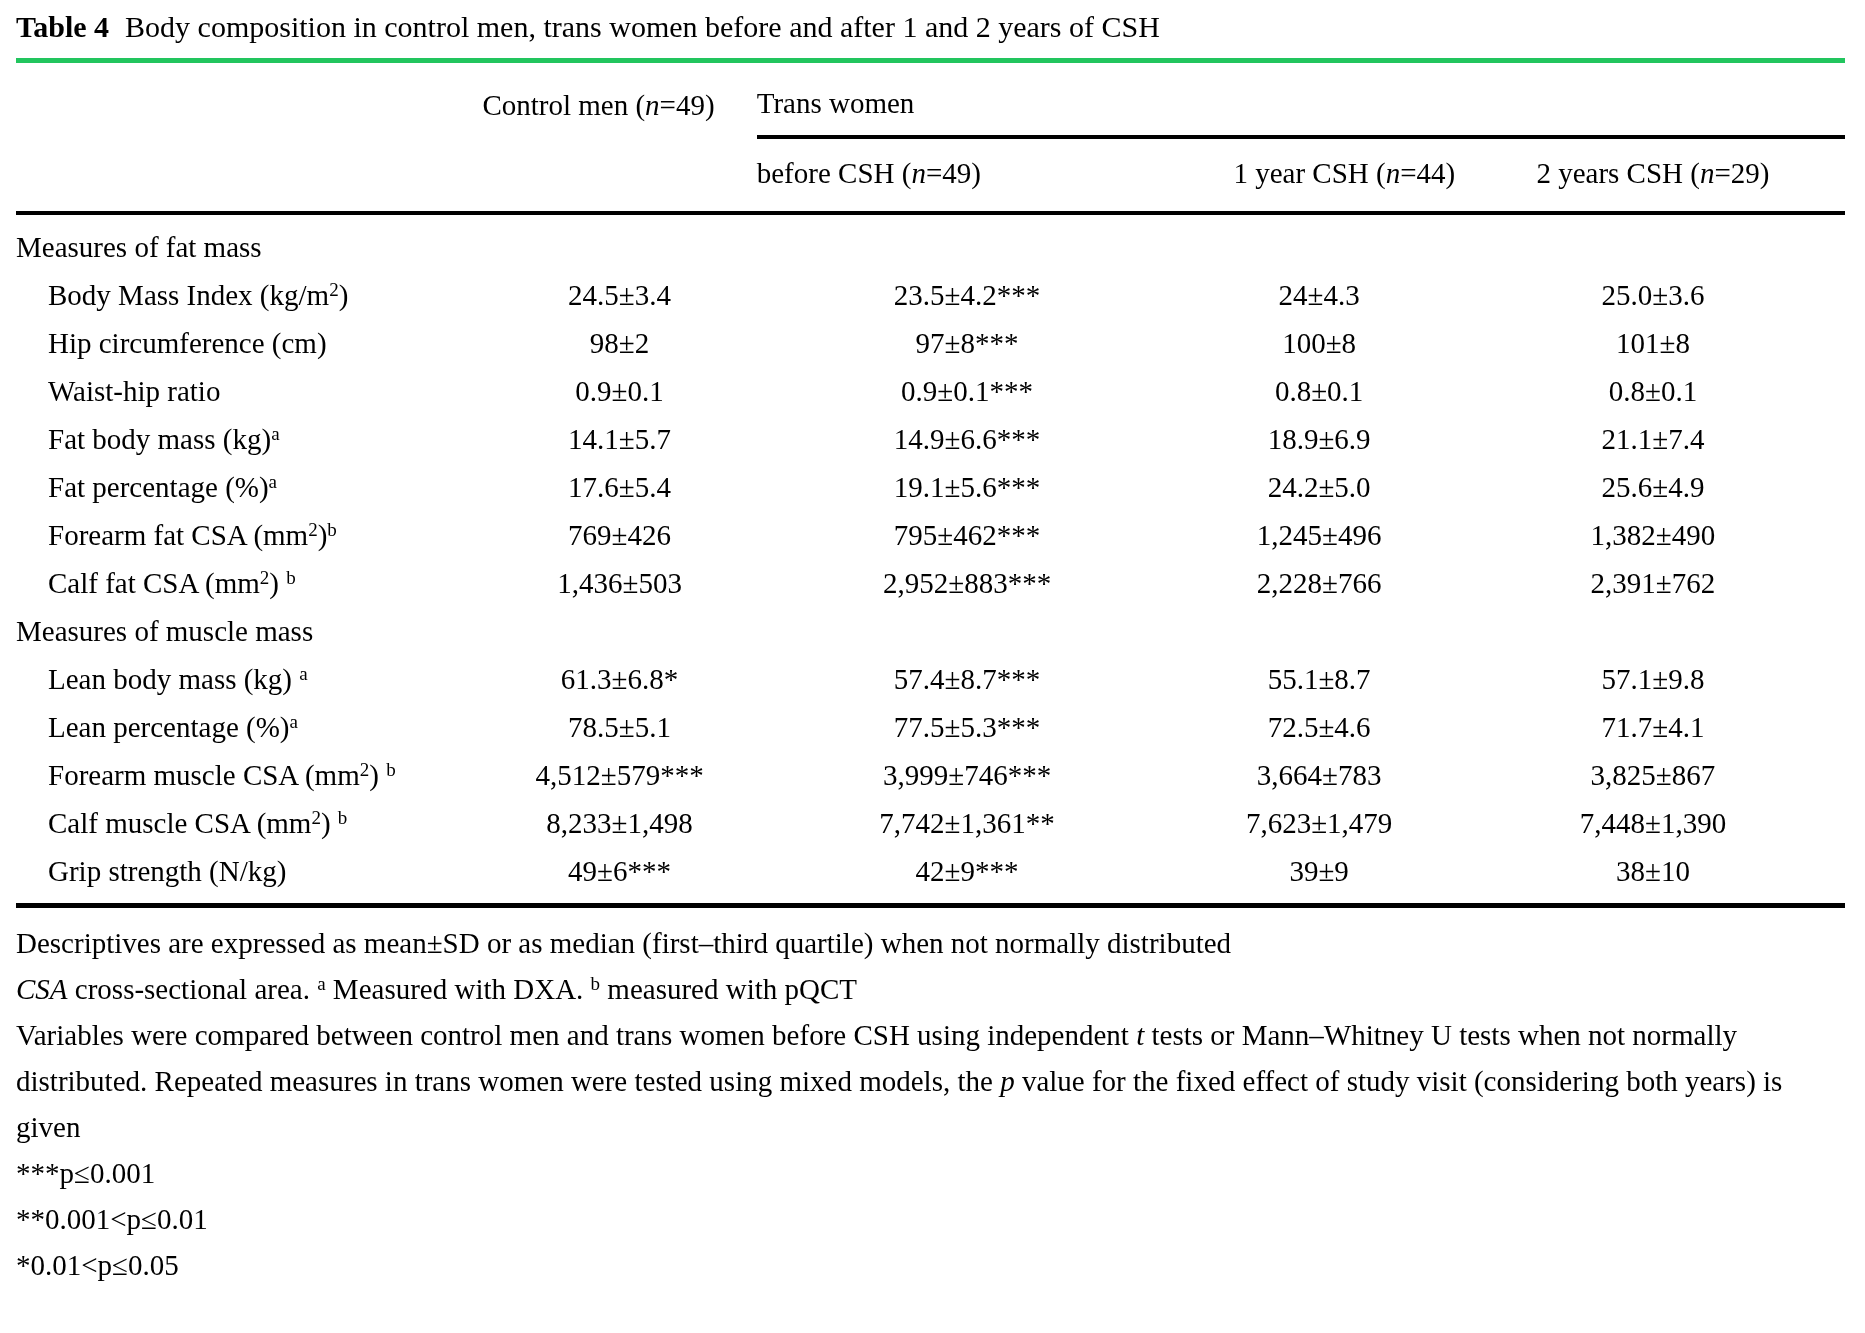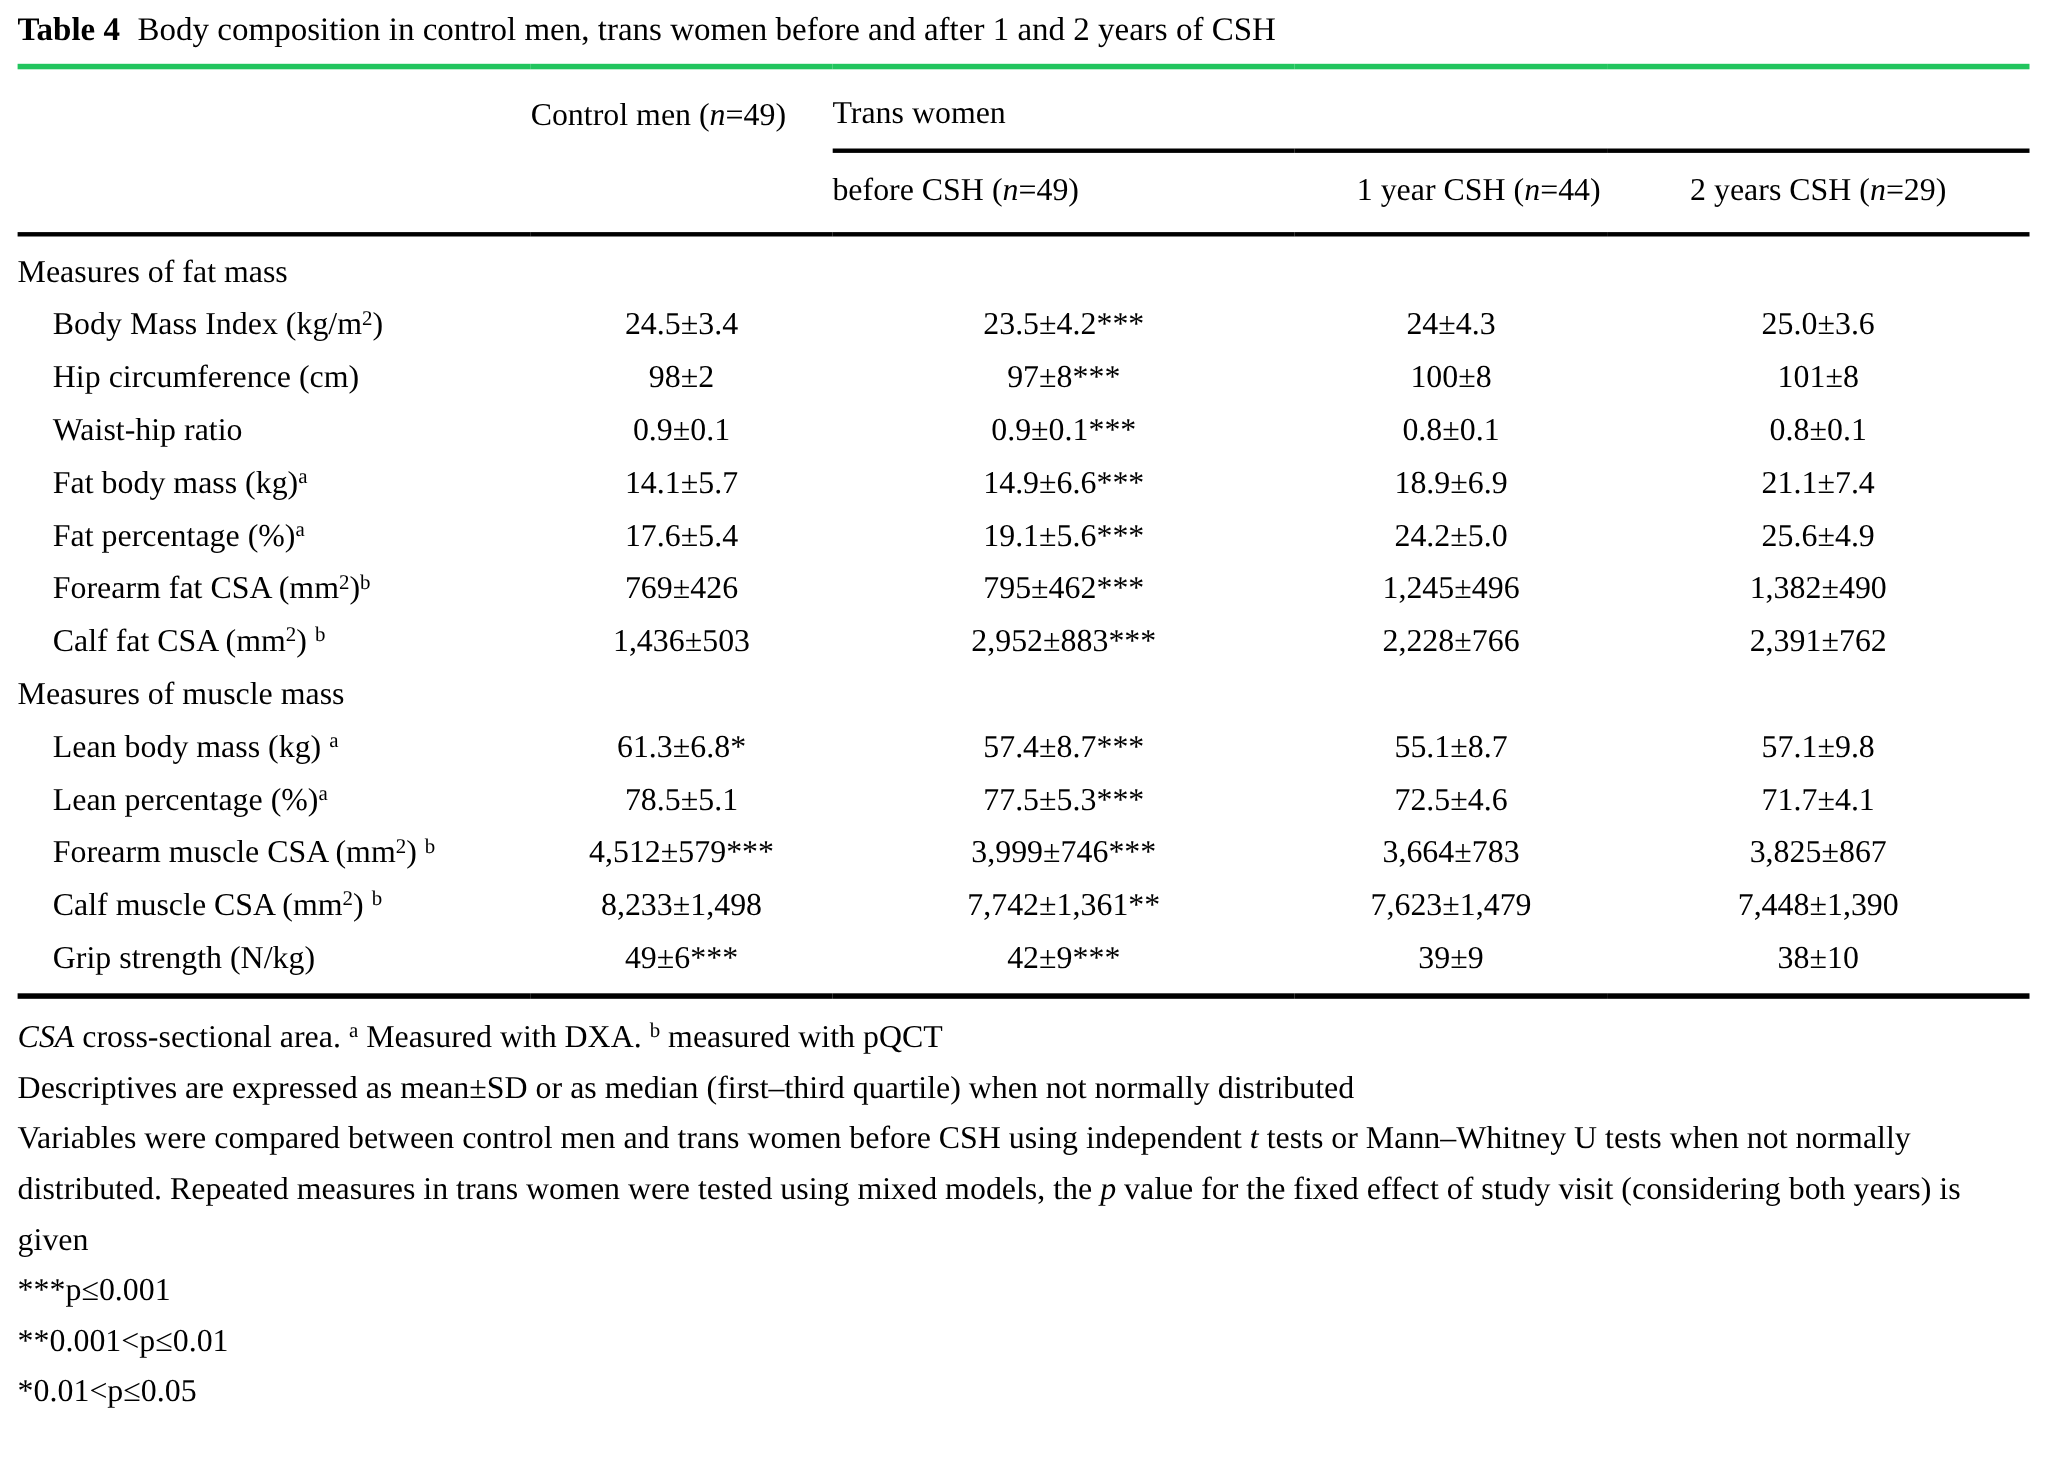--- a/index.html
+++ b/index.html
@@ -194,21 +194,21 @@
           <td class="label indent">Grip strength (N/kg)</td>
           <td>49±6***</td>
           <td>42±9***</td>
           <td>39±9</td>
           <td>38±10</td>
         </tr>
       </tbody>
   </table>
 
   <div class="footnotes">
+      <div class="fn">Descriptives are expressed as mean±SD or as median (first–third quartile) when not normally distributed</div>
       <div class="fn"><i>CSA</i> cross-sectional area. <sup>a</sup> Measured with DXA. <sup>b</sup> measured with pQCT</div>
-      <div class="fn">Descriptives are expressed as mean±SD or as median (first–third quartile) when not normally distributed</div>
       <div class="fn">Variables were compared between control men and trans women before CSH using independent <i>t</i> tests or Mann–Whitney U tests when not normally distributed. Repeated measures in trans women were tested using mixed models, the <i>p</i> value for the fixed effect of study visit (considering both years) is given</div>
       <div class="fn">***p≤0.001</div>
       <div class="fn">**0.001&lt;p≤0.01</div>
       <div class="fn">*0.01&lt;p≤0.05</div>
     </div>
 
 </div>
 
 </body></html>

